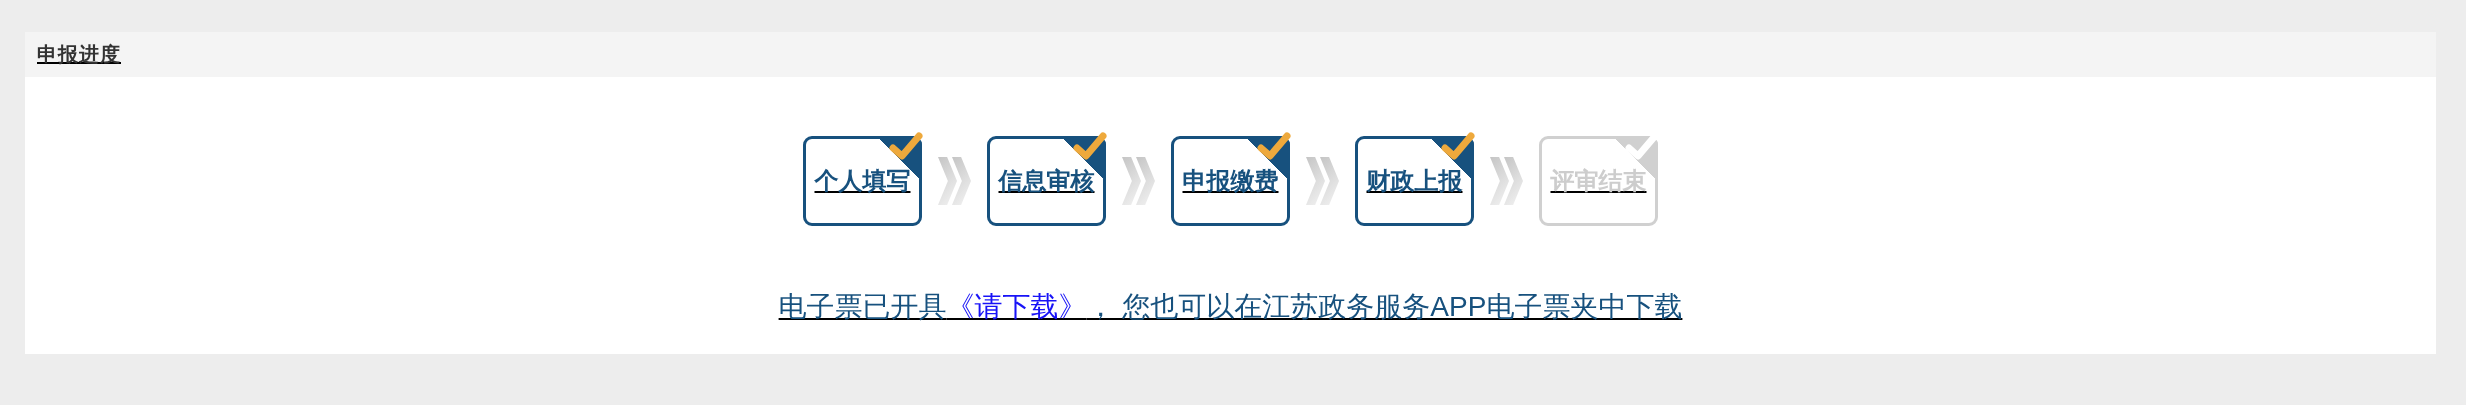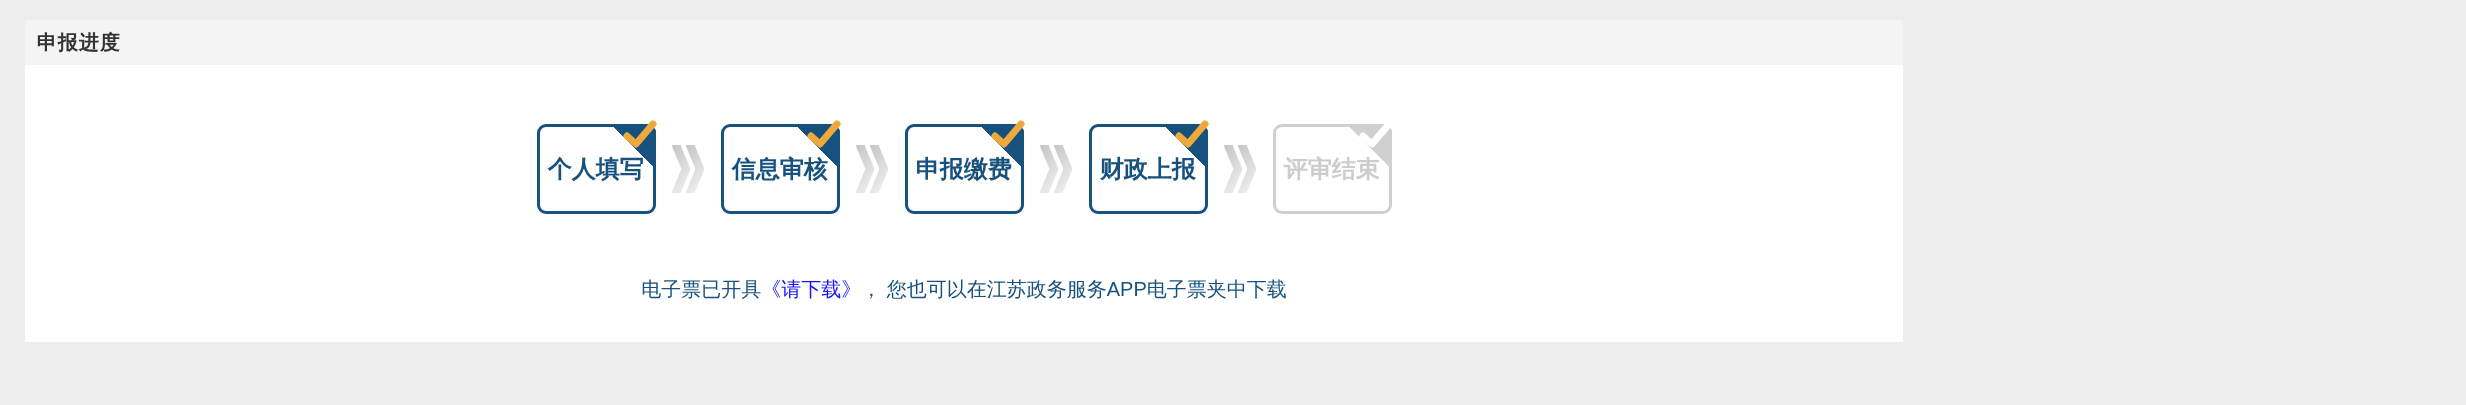--- a/index.html
+++ b/index.html
@@ -4,23 +4,24 @@
 <style>
   * { margin: 0; padding: 0; box-sizing: border-box; }
   html, body {
     width: 2466px; height: 405px;
     background: var(--page-bg, #ededed);
     font-family: "Liberation Sans", "DejaVu Sans", sans-serif;
     overflow: hidden;
   }
   .panel {
     position: absolute;
-    left: 25px; top: 20px;
-    width: 1878px; height: 322px;
+    left: 25px; top: 32px;
+    width: 2411px; height: 322px;
     background: var(--panel-bg, #ffffff);
+    text-decoration: underline;
   }
   .panel-header {
     height: 45px;
     background: var(--header-bg, #f4f4f4);
     display: flex; align-items: center;
     padding-left: 12px;
   }
   .panel-title {
     font-size: 20px; font-weight: bold;
     color: var(--title-color, #333333);
@@ -76,21 +77,21 @@
   .chevrons { display: flex; margin: 0 16px; }
   .chevrons i {
     display: block;
     width: 19px; height: 48px;
     background: linear-gradient(135deg, #c5c5c5 0%, #efefef 90%);
     clip-path: polygon(0 0, 48% 0, 100% 50%, 48% 100%, 0 100%, 52% 50%);
   }
   .chevrons i + i { margin-left: -5px; }
   .notice {
     margin-top: 62px;
-    font-size: 20px;
+    font-size: 28px;
     color: var(--navy, #17517e);
     white-space: nowrap;
   }
   .notice a {
     color: var(--link-blue, #1813f7);
     text-decoration: none;
     cursor: pointer;
   }
 </style>
 </head>

